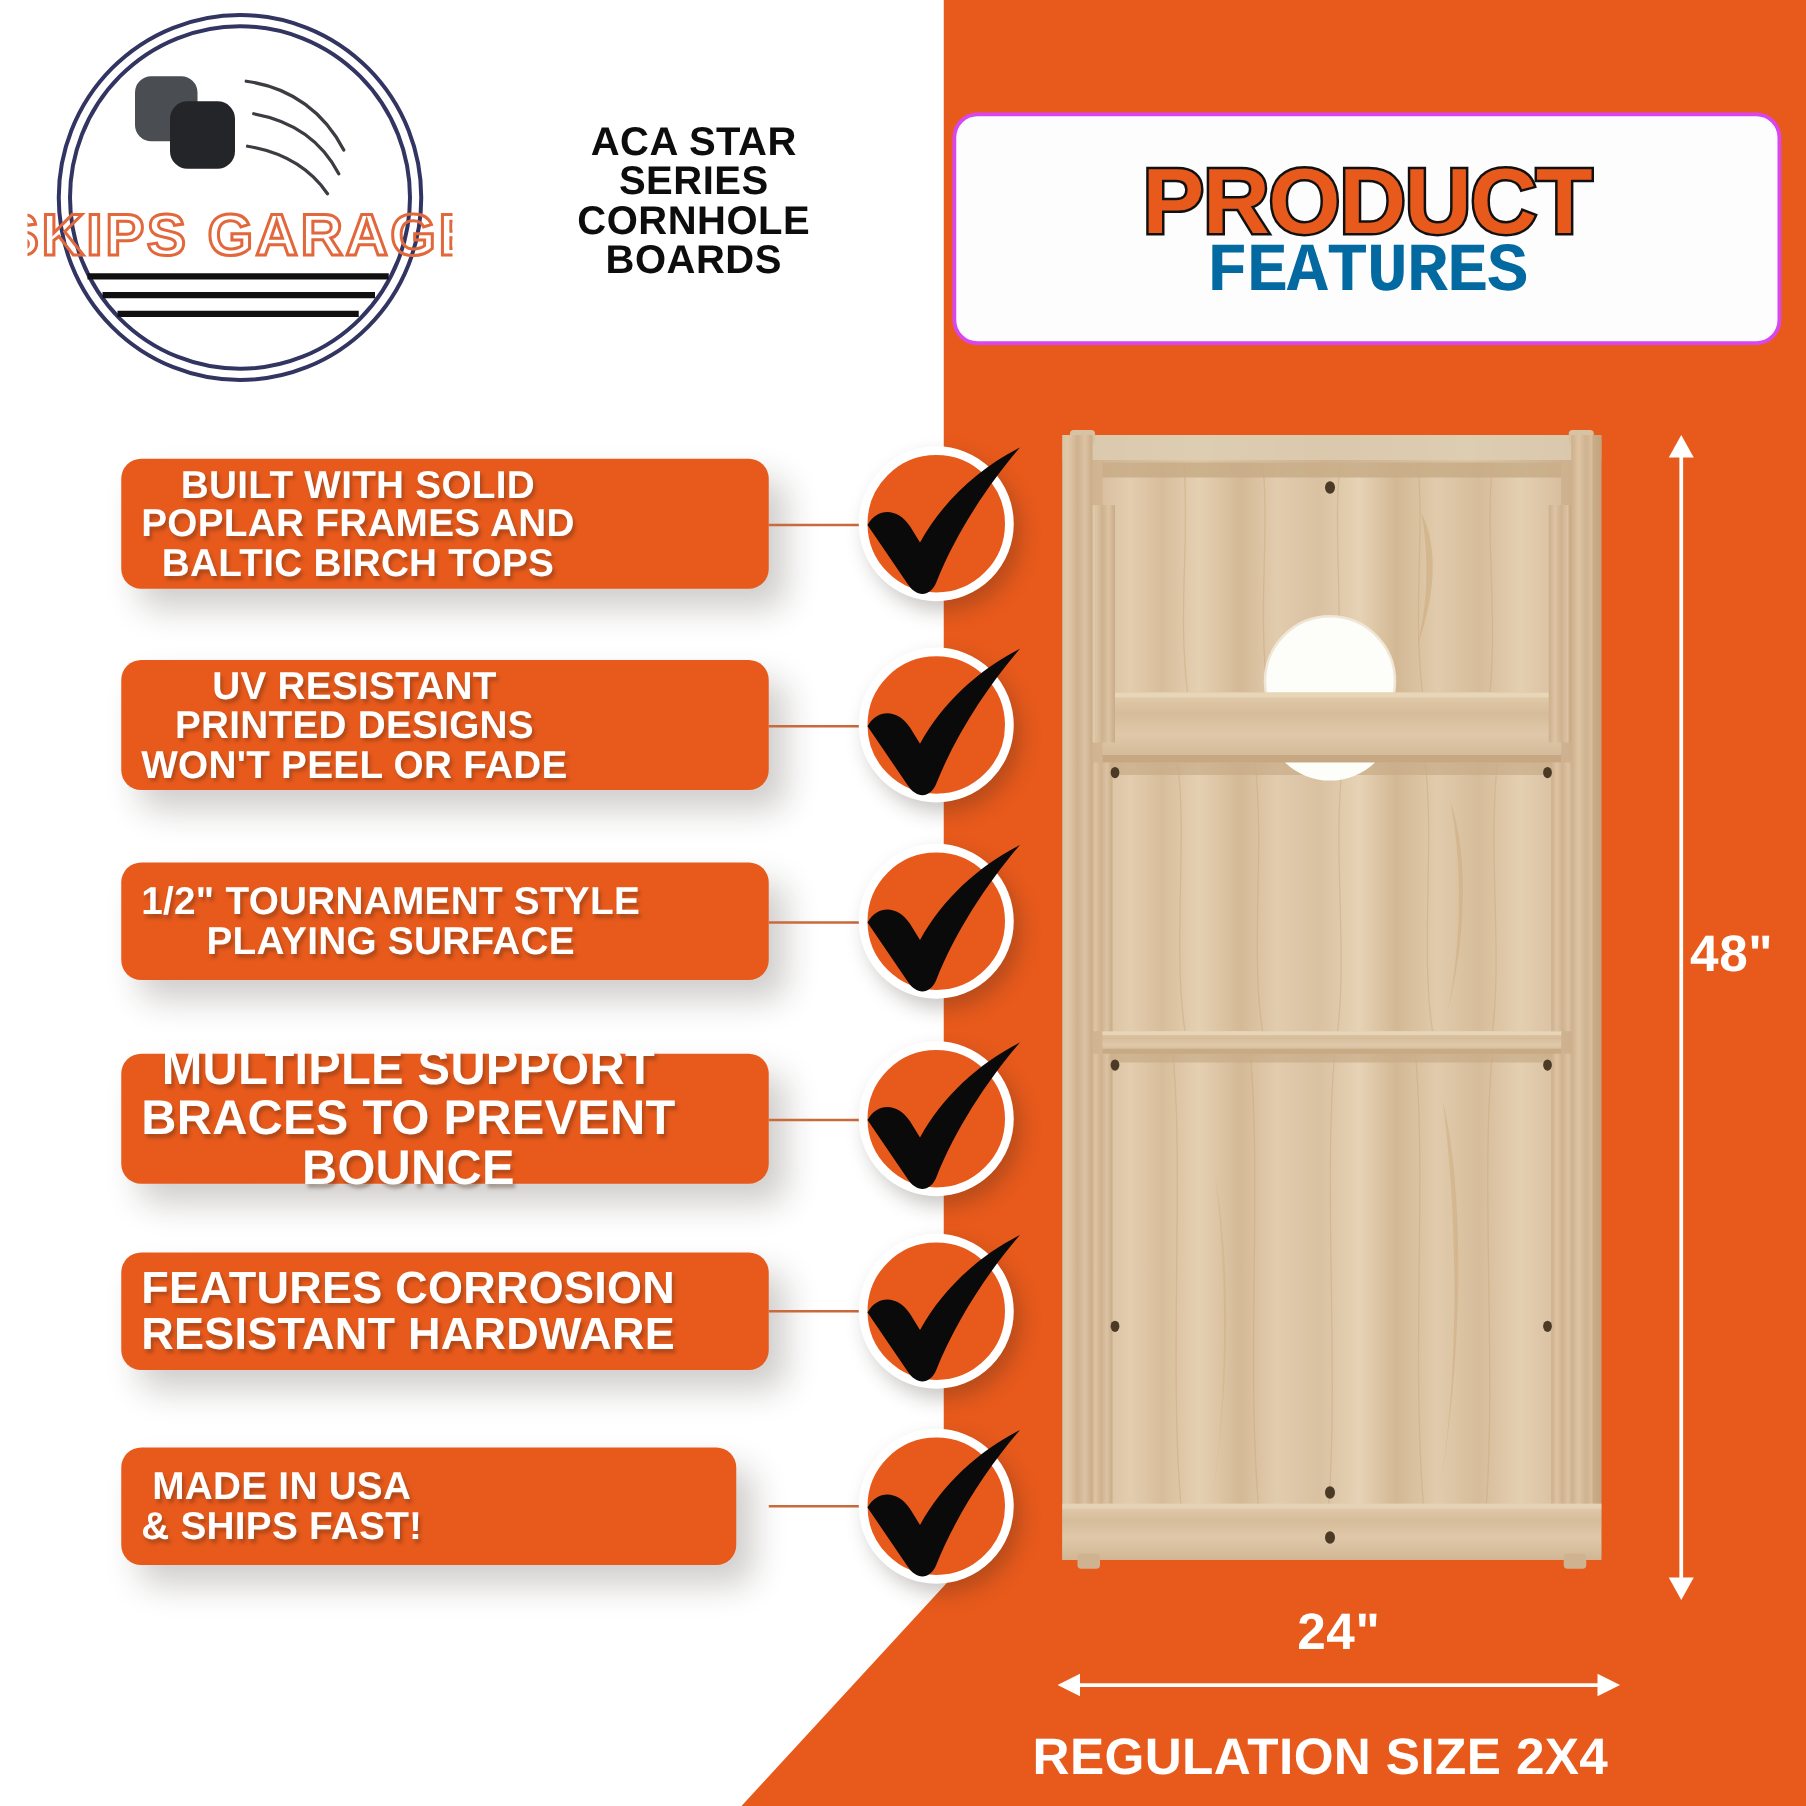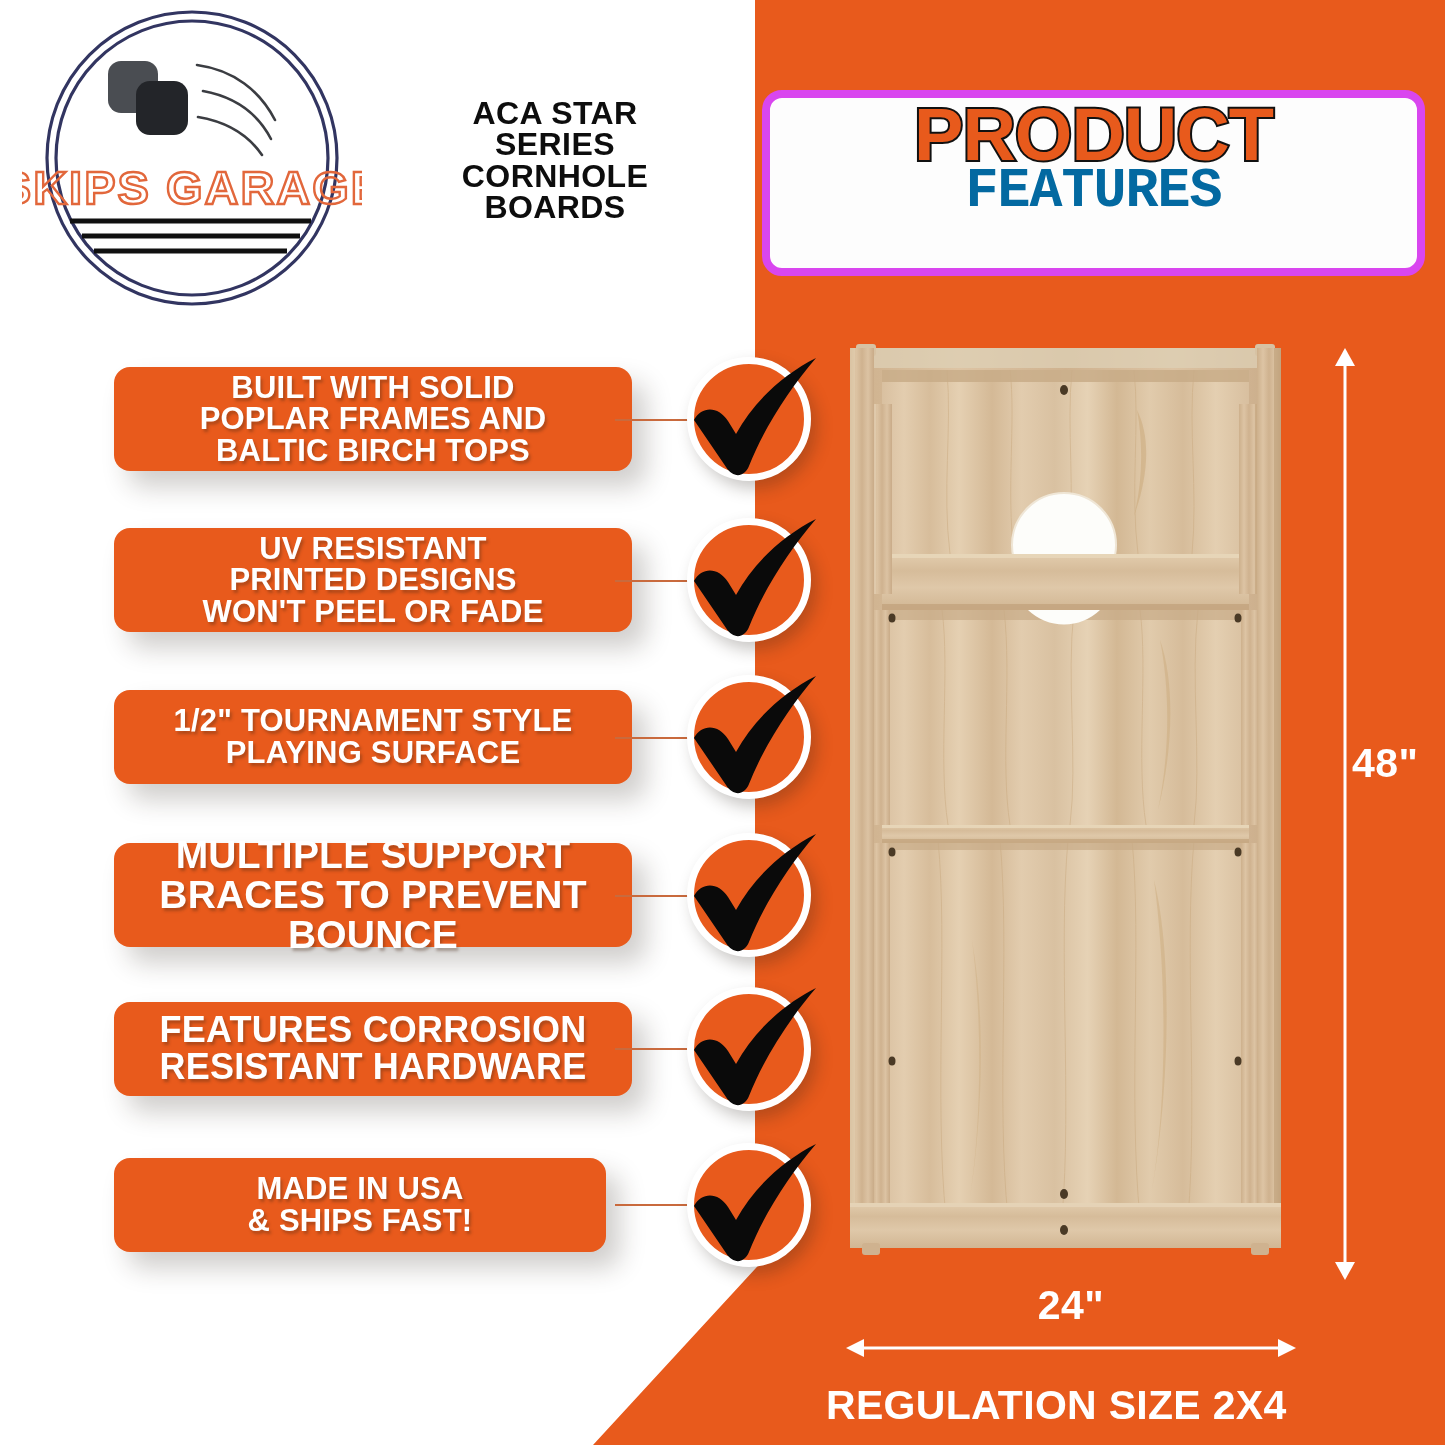--- a/index.html
+++ b/index.html
@@ -50,24 +50,24 @@
     font-stretch: condensed;
   }
   #product-title span { display: block; }
 
   
   #features-banner {
     position: absolute;
     left: 762px; top: 90px;
     width: 663px; height: 186px;
     background: #fdfdfd;
-    border: 8px solid #d946ef;
+    border: 3px solid #d946ef;
     border-radius: 20px;
     display: flex; flex-direction: column;
-    align-items: center; justify-content: flex-start;
+    align-items: center; justify-content: center;
     overflow: hidden;
   }
   .banner-line1 {
     font-size: 74px; font-weight: 900;
     line-height: 0.9;
     letter-spacing: -1px;
     color: var(--orange);
     -webkit-text-stroke: 4px #111111;
     paint-order: stroke fill;
     text-transform: uppercase;
@@ -87,27 +87,26 @@
   .feature-row { position: absolute; left: 0; }
   .pill {
     position: absolute;
     left: 97px;
     background: var(--orange);
     border-radius: 16px;
     color: #ffffff;
     font-weight: 700;
     text-transform: uppercase;
     text-align: center;
-    display: flex; align-items: center; justify-content: center;
+    display: flex; align-items: center; 
     box-shadow: 14px 16px 26px rgba(40,30,25,0.22);
     text-shadow: 2px 3px 3px rgba(70,40,20,0.35);
     letter-spacing: 0.2px;
     padding: 0 16px;
     line-height: 1.02;
-    margin-left: 17px;
   }
   .connector {
     position: absolute;
     height: 2px;
     background: #c96a3d;
   }
   .check-circle {
     position: absolute;
     width: 124px; height: 124px;
     border-radius: 50%;

